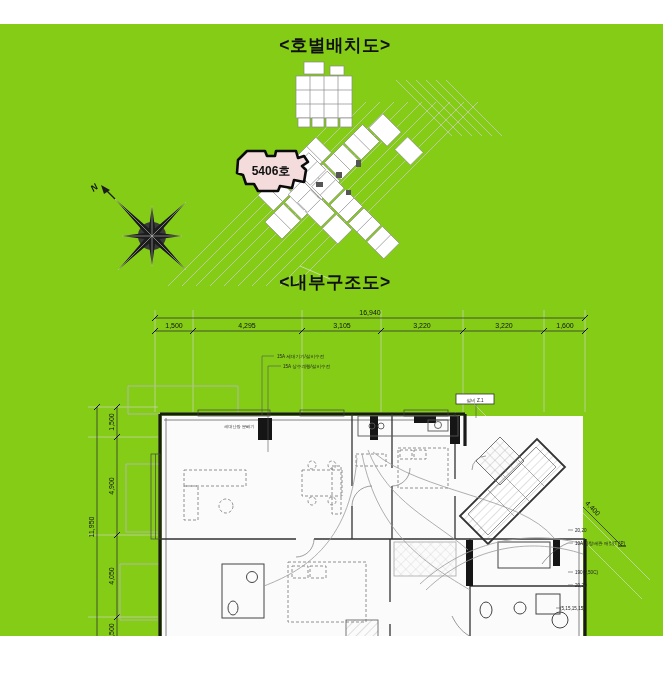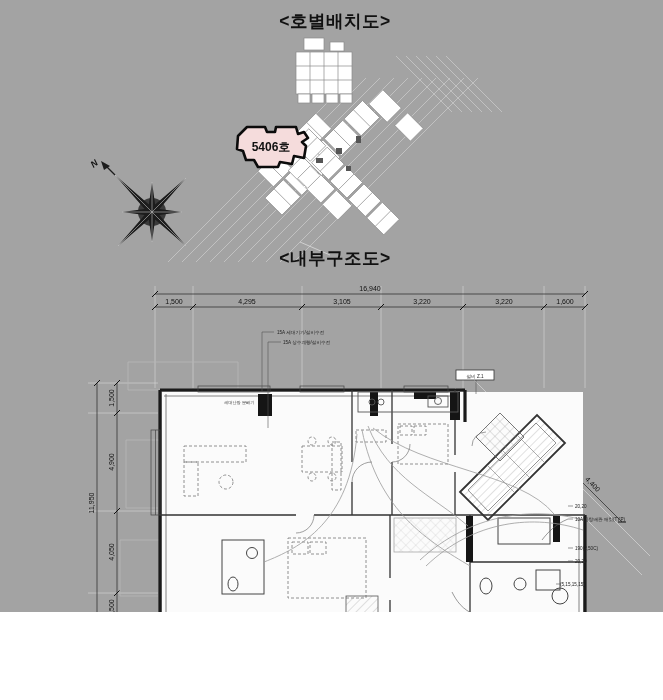--- a/index.html
+++ b/index.html
@@ -1,17 +1,17 @@
 <!DOCTYPE html>
 <html><head>
 <meta charset="utf-8">
 <style>
   html,body{margin:0;padding:0;background:#fff;}
-  .page{position:relative;width:663px;height:612px;background:#a3a3a3;overflow:hidden;
-        font-family:"Liberation Sans",sans-serif;}
+  .page{position:relative;width:663px;height:612px;background:#84cc16;overflow:hidden;
+        font-family:"Liberation Sans",sans-serif;margin-top:24px;}
   svg{display:block;}
   svg text{font-family:"Liberation Sans",sans-serif;fill:#111;}
   .title{font-size:17.5px;font-weight:700;letter-spacing:.5px;}
   .dim{font-size:7px;fill:#111;}
   .tiny{font-size:4.6px;fill:#222;}
   .tiny2{font-size:4.2px;fill:#333;}
   .unit{font-size:12px;font-weight:700;}
   .north{font-size:9px;font-weight:700;font-style:italic;}
 </style>
 </head>

